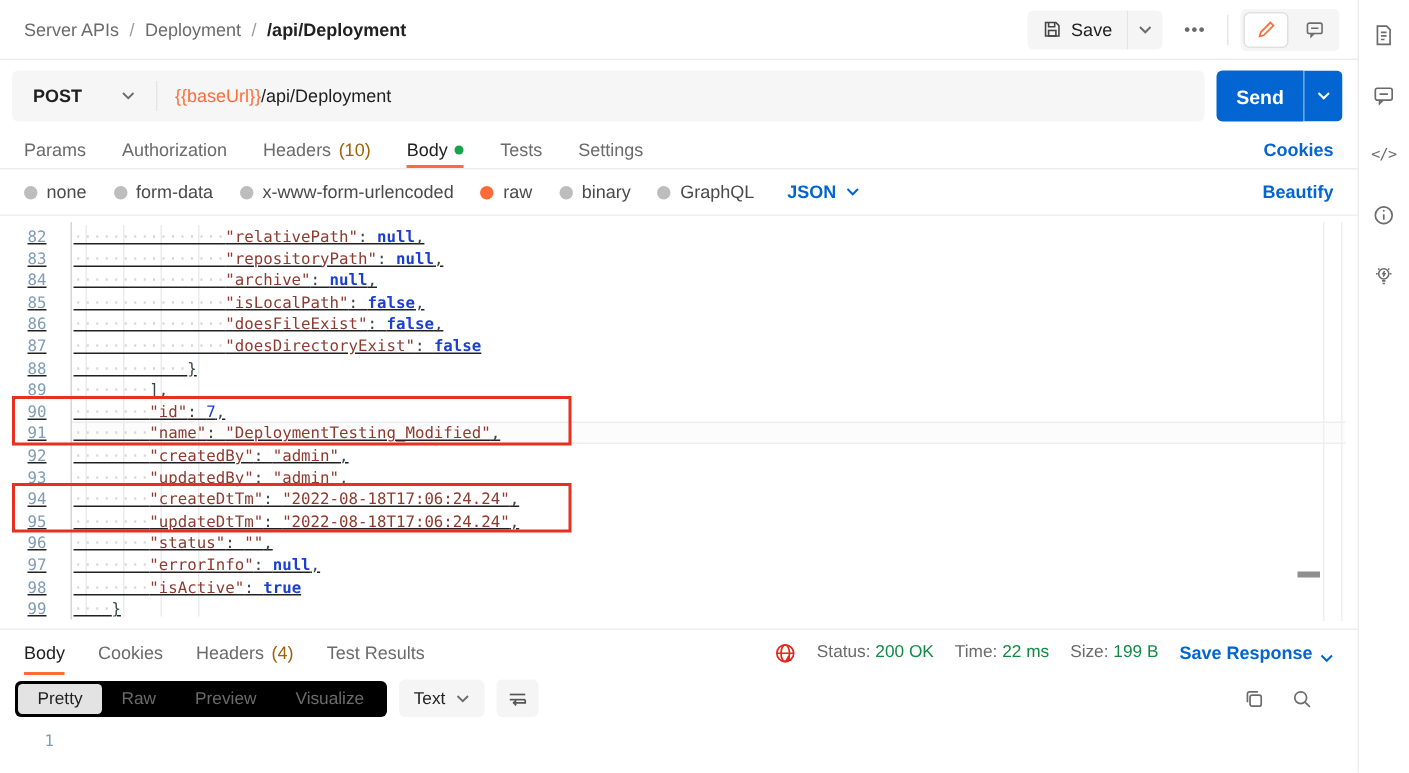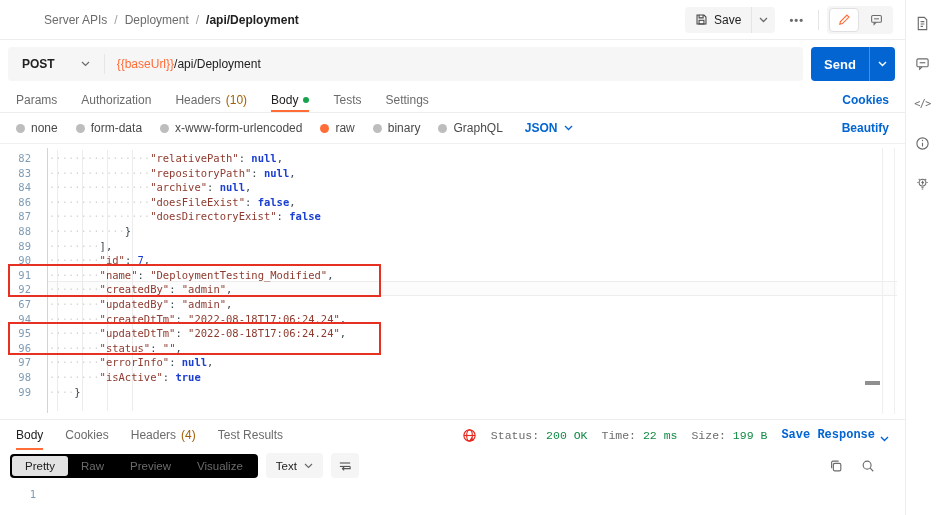--- a/index.html
+++ b/index.html
@@ -8,21 +8,21 @@
   .main { position:absolute; left:0; top:0; width:905px; height:515px; background:#fff; }
   .rightbar { position:absolute; left:905px; top:0; width:34px; height:515px;
               border-left:1px solid #ededed; display:flex; flex-direction:column;
               align-items:center; padding-top:14px; gap:22px; }
   .rightbar .icon-btn { width:18px; height:18px; display:flex; align-items:center;
               justify-content:center; color:#6b6b6b; cursor:pointer; }
 
   
   .header-bar { height:40px; border-bottom:1px solid #ededed; display:flex;
                 align-items:center; padding:0 12px 0 16px; }
-  .breadcrumb { display:flex; align-items:center; gap:7px; font-size:12px; color:#6b6b6b; flex:1;margin-left:28px; }
+  .breadcrumb { display:flex; align-items:center; gap:7px; font-size:12px; color:#6b6b6b; flex:1; }
   .breadcrumb .sep { color:#9e9e9e; }
   .breadcrumb .crumb-last { color:#212121; font-weight:700; }
   .header-actions { display:flex; align-items:center; gap:8px; }
   .save-split { display:flex; align-items:center; }
   .btn-gray { background:#f5f5f5; border-radius:4px; height:26px; display:flex;
               align-items:center; font-size:12px; color:#212121; cursor:pointer; }
   .save-main { padding:0 10px; gap:6px; border-radius:4px 0 0 4px; }
   .save-chev { width:24px; justify-content:center; border-radius:0 4px 4px 0;
                border-left:1px solid #e4e4e4; color:#6b6b6b; }
   .more-btn { color:#6b6b6b; font-size:11px; letter-spacing:1px; padding:0 6px;
@@ -68,42 +68,42 @@
   .radio-dot { width:9px; height:9px; border-radius:50%; background:#bdbdbd; }
   .radio-opt.selected .radio-dot { background:#ff6c37; }
   .format-dd { display:flex; align-items:center; gap:6px; color:#0265d2; font-weight:700;
                cursor:pointer; margin-left:4px; }
 
   
   .editor { position:relative; height:276px; border-bottom:1px solid #ededed;
             font-family:"DejaVu Sans Mono", monospace; font-size:10.5px; cursor:text; }
   .gutter-sep { position:absolute; left:47px; top:4px; bottom:6px; width:1px; background:#d4d4d4; }
   .indent-guide { position:absolute; top:6px; bottom:8px; width:1px; background:#ececec; }
-  .code-lines { position:absolute; left:0; right:0; top:7px; }
+  .code-lines { position:absolute; left:0; right:0; top:7px;text-decoration:underline; }
   .code-line { height:14.6px; line-height:14.6px; display:flex; white-space:pre; }
   .ln { width:40px; text-align:right; padding-right:9px; color:#7e9cb5; flex:none; }
   .code { padding-left:9px; }
   .tk-ws { color:#d6d6d6; }
   .tk-key,.tk-str { color:#8e3a2e; }
   .tk-kw { color:#1a3fd1; font-weight:700; }
   .tk-num { color:#1a3fd1; }
   .tk-punc { color:#37474f; }
   .cur-line { position:absolute; left:48px; right:8px; background:rgba(0,0,0,0.012);
               border-top:1px solid #ededed; border-bottom:1px solid #ededed; height:15px; }
   .anno-box { position:absolute; left:8px; width:373px; border:2px solid #e53022; }
   .scroll-track { position:absolute; right:10px; top:4px; height:266px; width:13px;
                   border-left:1px solid #efefef; border-right:1px solid #efefef; }
   .scroll-thumb { position:absolute; right:25px; top:237px; width:15px; height:4px;
                   background:#8f8f8f; cursor:grab; }
 
   
   .resp-header { height:30px; display:flex; align-items:center; padding:0 16px; gap:22px;
                  font-size:12px; color:#6b6b6b; }
   .resp-tabs { display:flex; gap:22px; height:100%; align-items:center; }
-  .resp-meta { margin-left:auto; display:flex; align-items:center; gap:14px; font-size:11.5px;font-family:Liberation Mono, monospace; }
+  .resp-meta { margin-left:auto; display:flex; align-items:center; gap:14px; font-size:11.5px; }
   .meta-pair { color:#6b6b6b; }
   .meta-pair b { color:#118a44; font-weight:400; }
   .save-resp { color:#0265d2; font-weight:700; font-size:12px; display:flex; align-items:flex-end;
                gap:5px; cursor:pointer; }
   .resp-toolbar { height:31px; display:flex; align-items:center; padding:0 16px 0 10px; gap:8px; }
   .seg-group { background:#000000; border-radius:4px; padding:2px; display:flex; font-size:11.5px;
                color:#6b6b6b; }
   .seg { padding:4px 13px; border-radius:3px; cursor:pointer; }
   .seg.active { background:#e3e3e3; color:#212121; }
   .text-dd { background:#f5f5f5; border-radius:4px; height:25px; padding:0 10px; display:flex;
@@ -270,28 +270,29 @@
     <div class="gutter-sep"></div>
     <div class="indent-guide" style="left:57px;"></div>
     <div class="indent-guide" style="left:82px;"></div>
     <div class="indent-guide" style="left:107px;"></div>
     <div class="indent-guide" style="left:132px;"></div>
     <div class="cur-line" id="cur-line" style="top: 137.4px;"></div>
     <div class="code-lines" id="code-lines">
         <div class="code-line"><span class="ln">82</span><span class="code"><span class="tk-ws">················</span><span class="tk-key">"relativePath"</span><span class="tk-punc">: </span><span class="tk-kw">null</span><span class="tk-punc">,</span></span></div>
         <div class="code-line"><span class="ln">83</span><span class="code"><span class="tk-ws">················</span><span class="tk-key">"repositoryPath"</span><span class="tk-punc">: </span><span class="tk-kw">null</span><span class="tk-punc">,</span></span></div>
         <div class="code-line"><span class="ln">84</span><span class="code"><span class="tk-ws">················</span><span class="tk-key">"archive"</span><span class="tk-punc">: </span><span class="tk-kw">null</span><span class="tk-punc">,</span></span></div>
+        <div class="code-line"><span class="ln">85</span><span class="code"><span class="tk-ws">················</span><span class="tk-key">"isLocalPath"</span><span class="tk-punc">: </span><span class="tk-kw">false</span><span class="tk-punc">,</span></span></div>
         <div class="code-line"><span class="ln">86</span><span class="code"><span class="tk-ws">················</span><span class="tk-key">"doesFileExist"</span><span class="tk-punc">: </span><span class="tk-kw">false</span><span class="tk-punc">,</span></span></div>
         <div class="code-line"><span class="ln">87</span><span class="code"><span class="tk-ws">················</span><span class="tk-key">"doesDirectoryExist"</span><span class="tk-punc">: </span><span class="tk-kw">false</span></span></div>
         <div class="code-line"><span class="ln">88</span><span class="code"><span class="tk-ws">············</span><span class="tk-punc">}</span></span></div>
         <div class="code-line"><span class="ln">89</span><span class="code"><span class="tk-ws">········</span><span class="tk-punc">],</span></span></div>
         <div class="code-line"><span class="ln">90</span><span class="code"><span class="tk-ws">········</span><span class="tk-key">"id"</span><span class="tk-punc">: </span><span class="tk-num">7</span><span class="tk-punc">,</span></span></div>
         <div class="code-line"><span class="ln">91</span><span class="code"><span class="tk-ws">········</span><span class="tk-key">"name"</span><span class="tk-punc">: </span><span class="tk-str">"DeploymentTesting_Modified"</span><span class="tk-punc">,</span></span></div>
         <div class="code-line"><span class="ln">92</span><span class="code"><span class="tk-ws">········</span><span class="tk-key">"createdBy"</span><span class="tk-punc">: </span><span class="tk-str">"admin"</span><span class="tk-punc">,</span></span></div>
-        <div class="code-line"><span class="ln">67</span><span class="code"><span class="tk-ws">········</span><span class="tk-key">"updatedBy"</span><span class="tk-punc">: </span><span class="tk-str">"admin"</span><span class="tk-punc">,</span></span></div>
+        <div class="code-line"><span class="ln">93</span><span class="code"><span class="tk-ws">········</span><span class="tk-key">"updatedBy"</span><span class="tk-punc">: </span><span class="tk-str">"admin"</span><span class="tk-punc">,</span></span></div>
         <div class="code-line"><span class="ln">94</span><span class="code"><span class="tk-ws">········</span><span class="tk-key">"createDtTm"</span><span class="tk-punc">: </span><span class="tk-str">"2022-08-18T17:06:24.24"</span><span class="tk-punc">,</span></span></div>
         <div class="code-line"><span class="ln">95</span><span class="code"><span class="tk-ws">········</span><span class="tk-key">"updateDtTm"</span><span class="tk-punc">: </span><span class="tk-str">"2022-08-18T17:06:24.24"</span><span class="tk-punc">,</span></span></div>
         <div class="code-line"><span class="ln">96</span><span class="code"><span class="tk-ws">········</span><span class="tk-key">"status"</span><span class="tk-punc">: </span><span class="tk-str">""</span><span class="tk-punc">,</span></span></div>
         <div class="code-line"><span class="ln">97</span><span class="code"><span class="tk-ws">········</span><span class="tk-key">"errorInfo"</span><span class="tk-punc">: </span><span class="tk-kw">null</span><span class="tk-punc">,</span></span></div>
         <div class="code-line"><span class="ln">98</span><span class="code"><span class="tk-ws">········</span><span class="tk-key">"isActive"</span><span class="tk-punc">: </span><span class="tk-kw">true</span></span></div>
         <div class="code-line"><span class="ln">99</span><span class="code"><span class="tk-ws">····</span><span class="tk-punc">}</span></span></div>
       </div>
     <div id="anno-layer">
         <div class="anno-box" style="top: 119.8px; height: 33.2px;"></div>
         <div class="anno-box" style="top: 178.2px; height: 33.2px;"></div>

